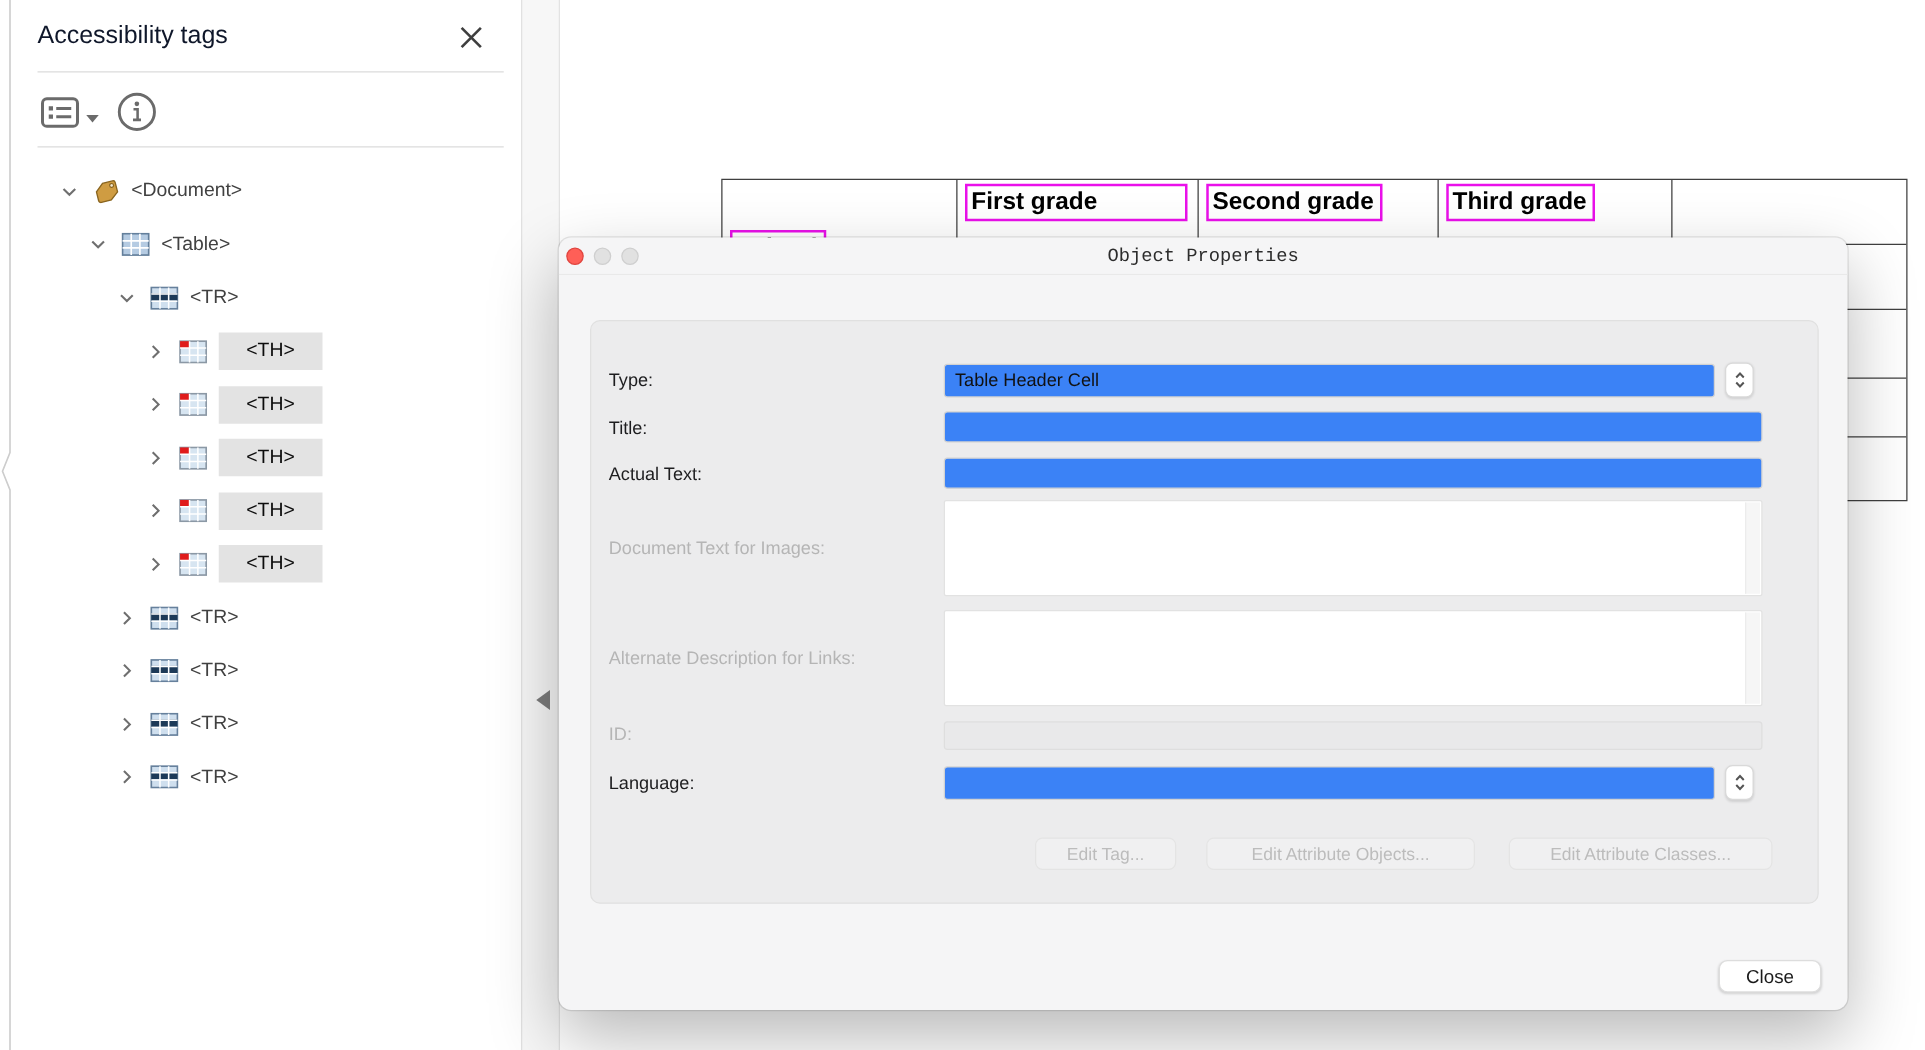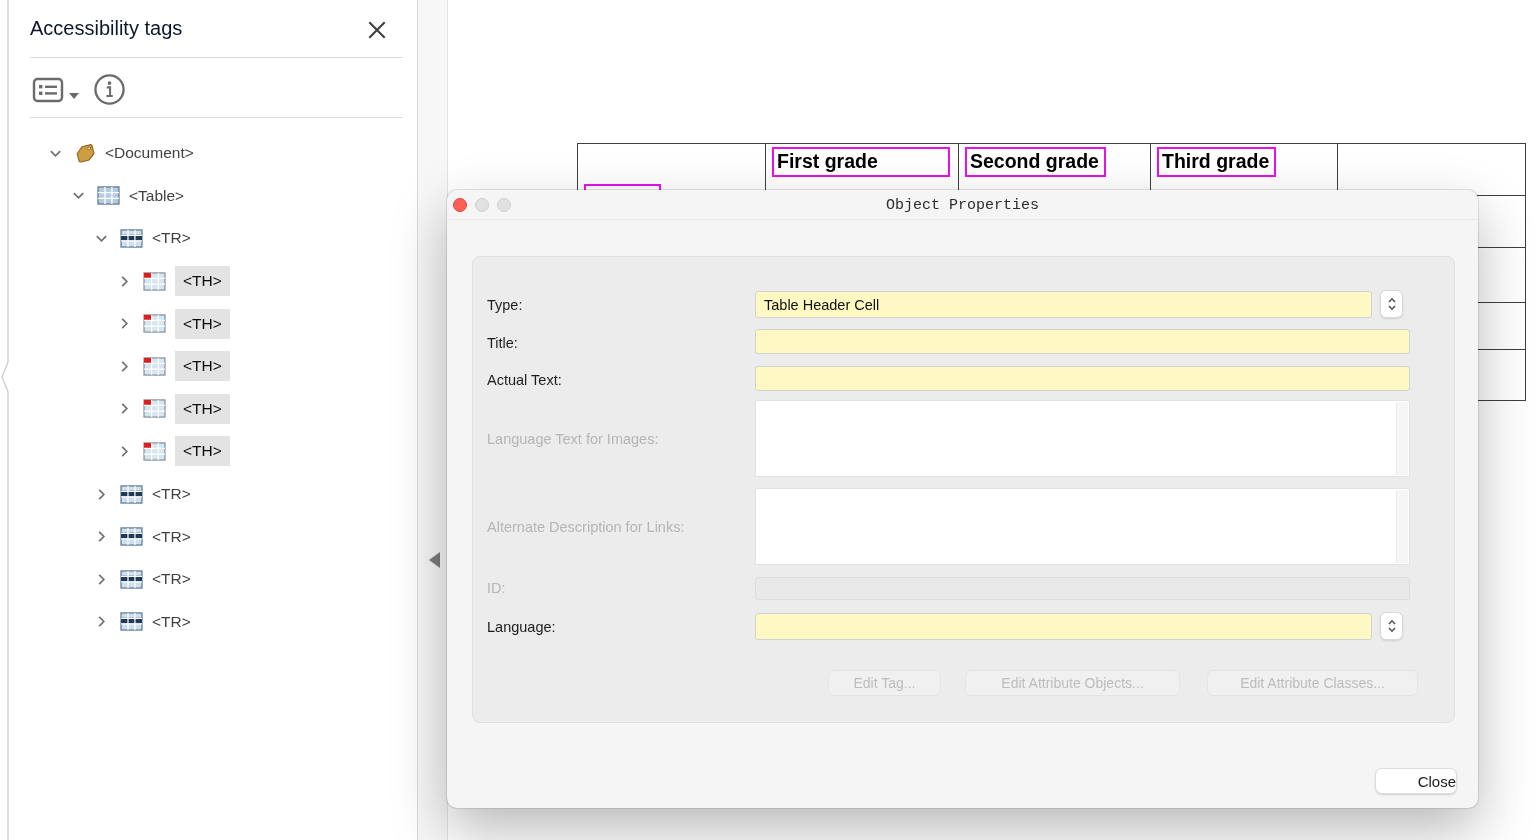--- a/index.html
+++ b/index.html
@@ -17,21 +17,21 @@
   .sep1 { top:57px; } .sep2 { top:117px; }
   .tb-options { position:absolute; left:32px; top:76px; width:32px; height:28px; }
   .tb-caret   { position:absolute; left:68px; top:86px; width:12px; height:8px; }
   .tb-info    { position:absolute; left:93px; top:73px; width:33px; height:33px; }
 
   .tree { position:absolute; left:0; top:132px; width:418px; }
   .tree-row { height:42.6px; display:flex; align-items:center; }
   .chev { width:15px; height:15px; margin-right:11px; flex:0 0 auto; display:flex; }
   .ticon { margin-right:9px; flex:0 0 auto; display:flex; }
   .tlabel { font-size:15.5px; color:#414141; white-space:nowrap; }
-  .tlabel.sel { background:#e3e3e3; color:#0c0c0c; padding:6px 8px; }
+  .tlabel.sel { background:#e3e3e3; color:#0c0c0c; padding:6px 22px; }
 
   
   .splitter { position:absolute; left:418px; top:0; width:30px; height:840px;
               background:#f7f7f7; border-right:1px solid #e3e3e3; }
   .collapse-arrow { position:absolute; left:11px; top:552px; width:0; height:0;
               border-top:8px solid transparent; border-bottom:8px solid transparent;
               border-right:11px solid #7c7c7c; cursor:pointer; }
 
   
   .docarea { position:absolute; left:449px; top:0; width:1091px; height:840px; background:#fff; }
@@ -65,40 +65,40 @@
   .seg { font-size:15px; color:#1d1d1f; padding:0 16px; line-height:27px; cursor:pointer; }
   .seg.selected { background:#fff; border:3px solid #4f9bf7; border-radius:9px;
                   line-height:21px; padding:0 12px; }
 
   .groupbox { position:absolute; left:25px; top:66px; width:983px; height:467px;
               background:#ececed; border:1px solid #e0e0e0; border-radius:8px; }
 
   .f-label { position:absolute; left:40px; width:258px; 
              font-size:14.5px; color:#1d1d1f; }
   .f-label.dis { color:#b5b5b5; }
-  .f-input { position:absolute; left:308px; background:#fef9c3; border:1px solid #d2d2d2;
+  .f-input { position:absolute; left:308px; background:#3b82f6; border:1px solid #d2d2d2;
              border-radius:3px; font-family:"Liberation Sans",sans-serif;
              font-size:14.5px; color:#111; padding:0 8px; }
   .f-input:disabled, .f-input.dis { background:#e9e9ea; border-color:#dedede; }
   .f-area { position:absolute; left:308px; width:655px; height:77px; background:#fff;
             border:1px solid #e2e2e2; border-radius:2px; }
   .f-area .sbar { position:absolute; right:1px; top:1px; bottom:1px; width:12px;
             background:#f6f6f6; border-left:1px solid #ececec; }
   .stepper { position:absolute; left:933px; width:23px; height:28px; background:#fff;
              border:1px solid #d9d9d9; border-radius:6px;
              box-shadow:0 1px 2px rgba(0,0,0,.12); display:flex; align-items:center;
              justify-content:center; cursor:pointer; }
 
   .dis-btn { position:absolute; height:26px; background:#f0f0f1; border:1px solid #e4e4e4;
              border-radius:6px; color:#bcbcbc; font-size:14px; text-align:center;
              font-family:"Liberation Sans",sans-serif; }
   .close-btn { position:absolute; left:928px; top:578px; width:82px; height:26px;
                background:#fff; border:1px solid #ddd; border-radius:7px;
                box-shadow:0 1px 2px rgba(0,0,0,.15); font-size:15px; color:#1a1a1a;
-               font-family:"Liberation Sans",sans-serif; cursor:pointer;text-align:right; }
+               font-family:"Liberation Sans",sans-serif; cursor:pointer; }
 </style>
 </head>
 <body>
 
 <div id="app">
 
   <aside class="sidebar">
     <svg class="left-rail">
       <path d="M8 0 V362 L2 377 L8 392 V840" fill="none" stroke="#cdcdcd" stroke-width="1.3"></path>
     </svg>
@@ -373,21 +373,21 @@
         <path d="M2 10 L5 13.2 L8 10" fill="none" stroke="#555" stroke-width="1.6"></path>
       </svg>
     </span>
 
     <div class="f-label" style="top:145px;">Title:</div>
     <input class="f-input" style="top: 139px; width: 655px; height: 25px;" value="">
 
     <div class="f-label" style="top:182px;">Actual Text:</div>
     <input class="f-input" style="top: 176px; width: 655px; height: 25px;" value="">
 
-    <div class="f-label dis" style="top:241px;">Language Text for Images:</div>
+    <div class="f-label dis" style="top:241px;">Document Text for Images:</div>
     <div class="f-area" style="top:210px;">
       <div class="sbar"></div>
     </div>
 
     <div class="f-label dis" style="top:329px;">Alternate Description for Links:</div>
     <div class="f-area" style="top:298px;">
       <div class="sbar"></div>
     </div>
 
     <div class="f-label dis" style="top:390px;">ID:</div>

